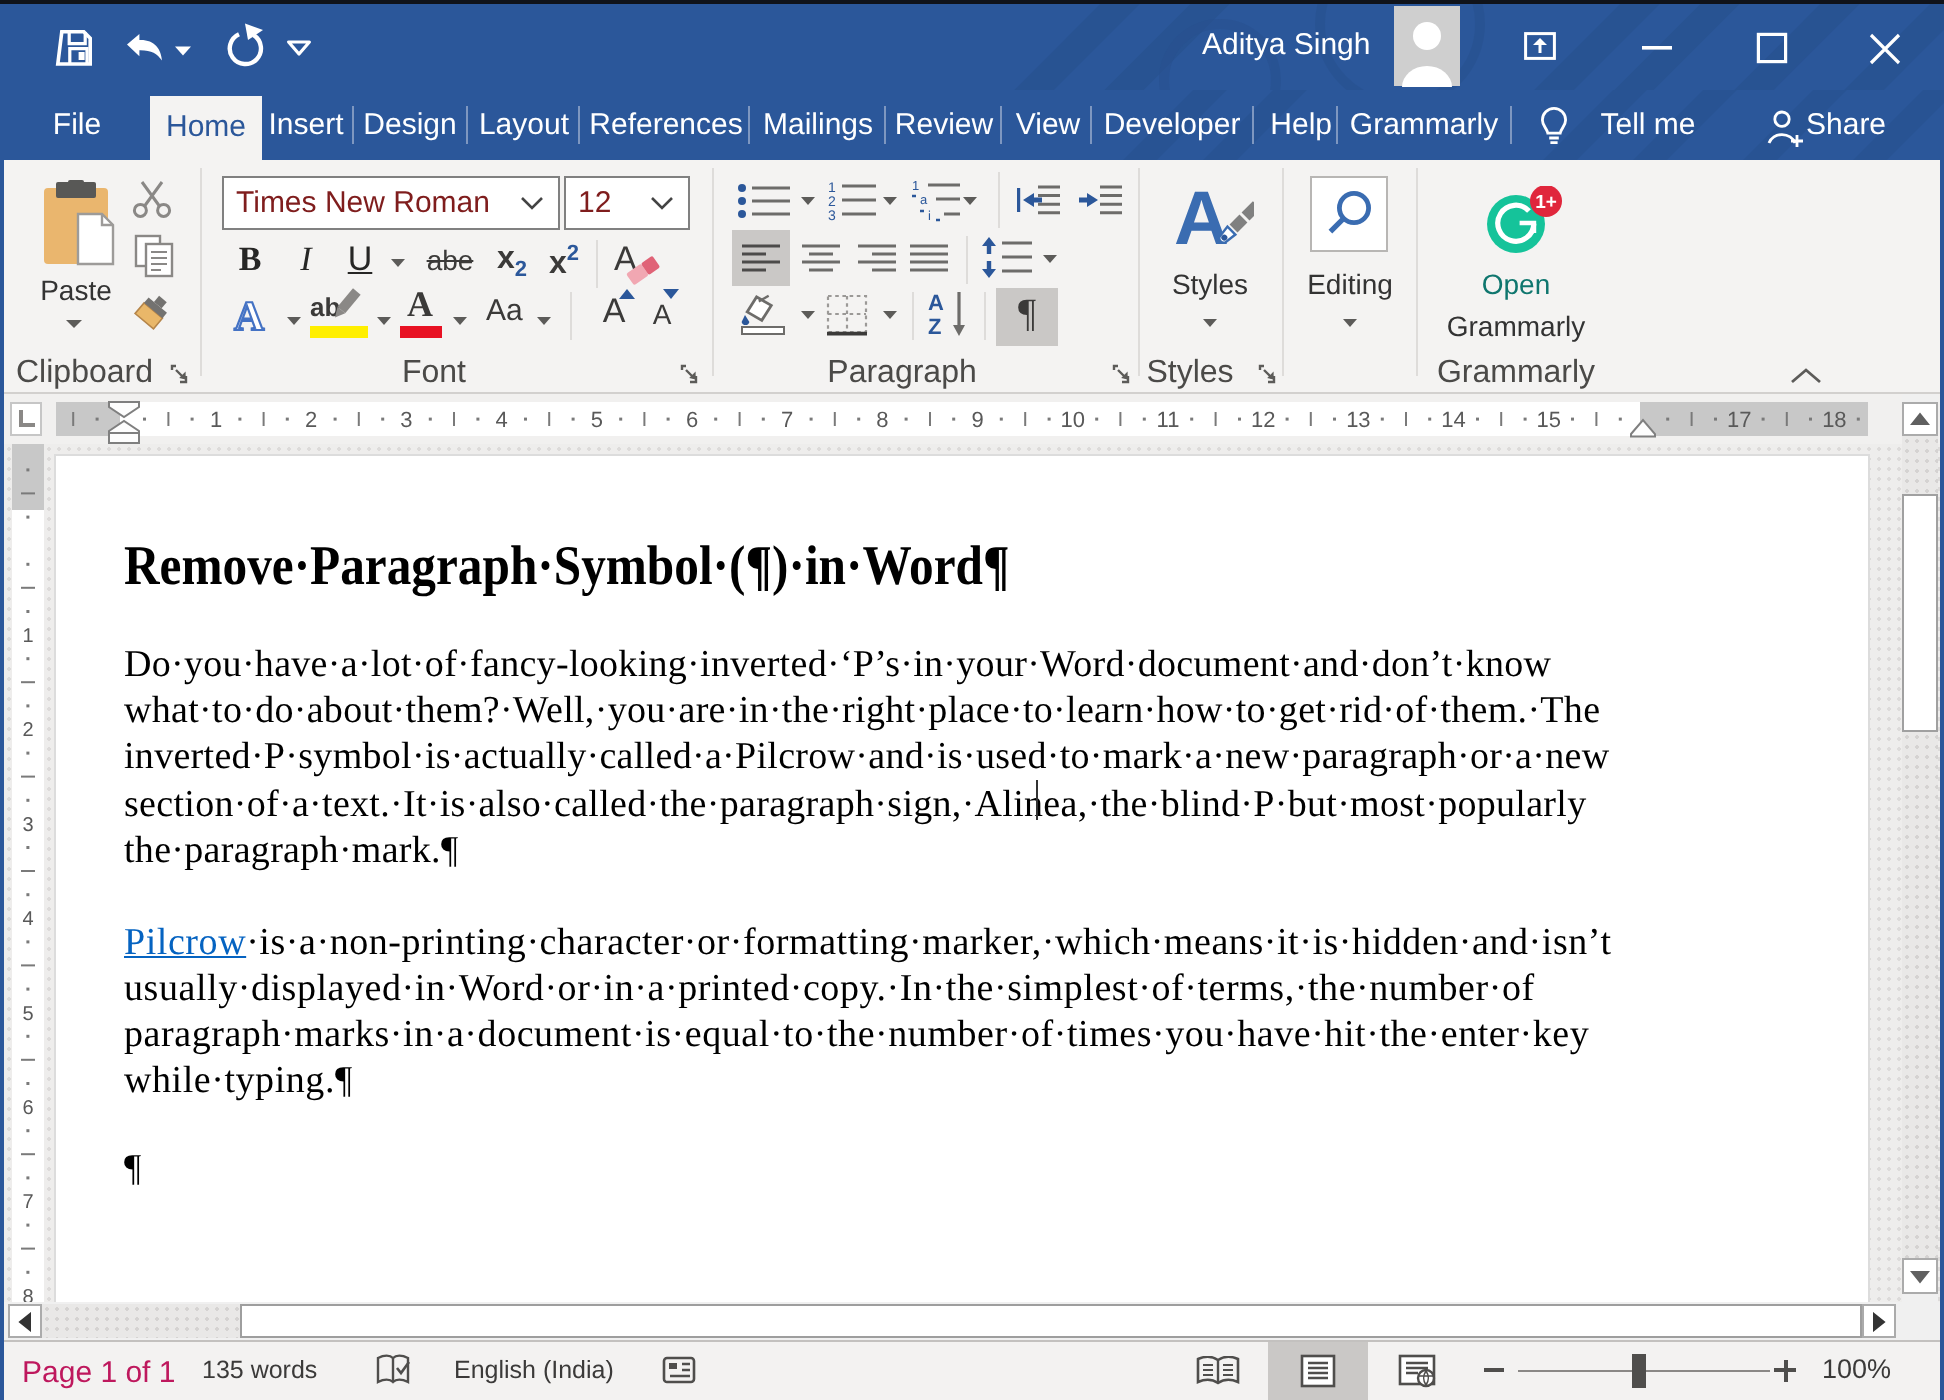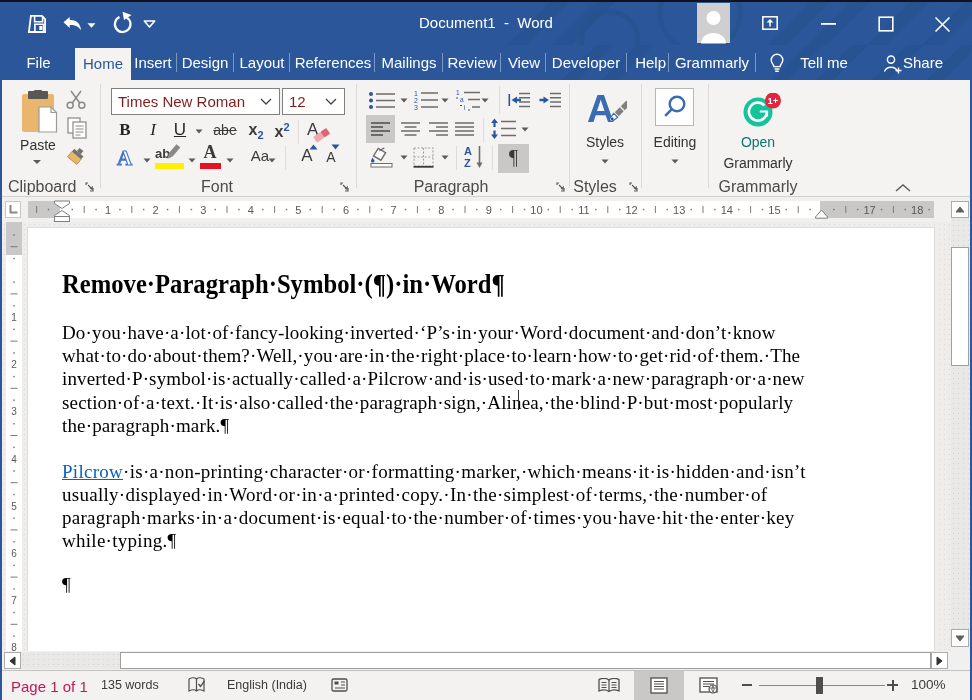--- a/index.html
+++ b/index.html
@@ -65,21 +65,21 @@
         <rect x="762.8" y="14.8" width="14.4" height="12.4"></rect>
         <path d="M770 24.5 v-6"></path>
       </g>
       <path d="M766.5 20.5 l3.5-3.5 3.5 3.5 z" fill="#fff"></path>
       <rect x="821" y="21" width="15" height="1.8" fill="#fff"></rect>
       <rect x="879.2" y="15.2" width="13.6" height="13.6" fill="none" stroke="#fff" stroke-width="1.6"></rect>
       <g stroke="#fff" stroke-width="1.6">
           <path d="M935.5 15.5 l14 14 m0 -14 l-14 14"></path>
         </g>
     </svg>
-    <div class="abs white" style="left:419px;top:0;height:43px;line-height:41px;font-size:15px;">Document1&nbsp; -&nbsp; Word</div>
+    <div class="abs white" style="left:601px;top:0;height:43px;line-height:41px;font-size:15px;">Aditya Singh</div>
   </div>
   <div class="abs" id="tabrow">
     <svg class="abs" style="left:0;top:0" width="972" height="35" viewBox="0 0 972 35">
       <g stroke="#27508d" stroke-width="12" fill="none" opacity="0.5">
         <path d="M560 45 L625 -20"></path>
           <path d="M600 45 L665 -20"></path>
         <path d="M770 45 L835 -20"></path>
           <path d="M815 45 L880 -20"></path>
           <path d="M870 45 L935 -20"></path>
           <path d="M925 45 L990 -20"></path>
@@ -213,21 +213,21 @@
     </svg>
     <div class="abs" style="left:153px;top:83px;width:29px;height:6px;background:#ffef00;"></div>
     <svg class="abs" style="left:186px;top:78px" width="8" height="5" viewBox="0 0 8 5">
         <path d="M0.5 0.5 h7 l-3.5 4 z" fill="#5c5b59"></path>
       </svg>
     <div class="abs" style="left:197px;top:62px;width:22px;height:20px;font-size:18px;font-weight:bold;color:#3b3a39;text-align:center;font-family:'Liberation Serif',serif;">A</div>
     <div class="abs" style="left:198px;top:83px;width:21px;height:6px;background:#e81123;"></div>
     <svg class="abs" style="left:224px;top:78px" width="8" height="5" viewBox="0 0 8 5">
         <path d="M0.5 0.5 h7 l-3.5 4 z" fill="#5c5b59"></path>
       </svg>
-    <div class="abs" style="left:241px;top:67px;width:26px;height:18px;font-size:15px;color:#3b3a39;text-align:right;">Aa</div>
+    <div class="abs" style="left:241px;top:67px;width:26px;height:18px;font-size:15px;color:#3b3a39;text-align:left;">Aa</div>
     <svg class="abs" style="left:266px;top:78px" width="8" height="5" viewBox="0 0 8 5">
         <path d="M0.5 0.5 h7 l-3.5 4 z" fill="#5c5b59"></path>
       </svg>
     <div class="abs" style="left:283px;top:66px;width:1px;height:24px;background:#dedcda;"></div>
     <div class="abs" style="left:293px;top:66px;width:24px;height:20px;font-size:17px;color:#3b3a39;text-align:center;">A</div>
     <svg class="abs" style="left:307px;top:64px" width="9" height="6" viewBox="0 0 9 6">
         <path d="M0.5 5.5 h8 l-4 -5 z" fill="#2b579a"></path>
       </svg>
     <div class="abs" style="left:319px;top:69px;width:20px;height:18px;font-size:14px;color:#3b3a39;text-align:center;">A</div>
     <svg class="abs" style="left:329px;top:64px" width="9" height="6" viewBox="0 0 9 6">

